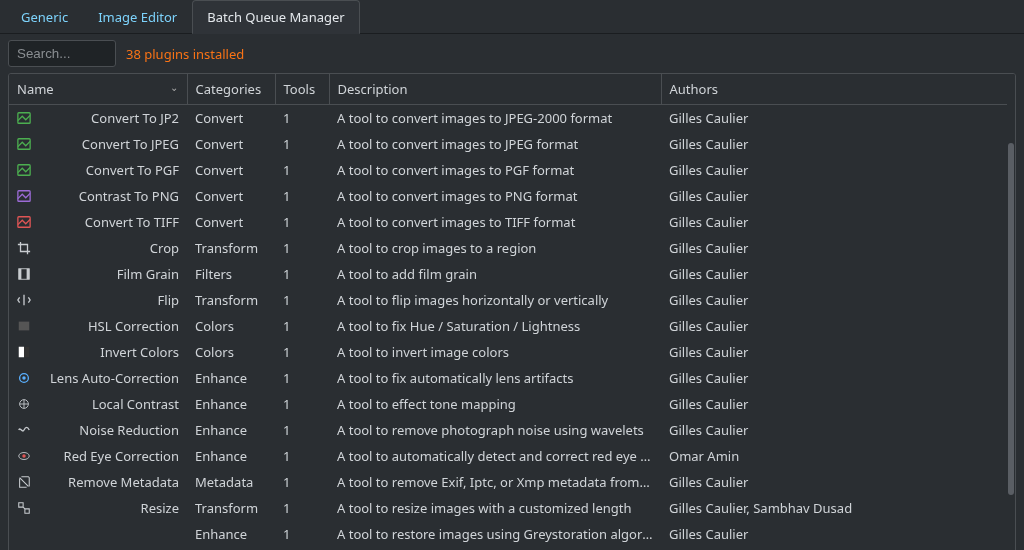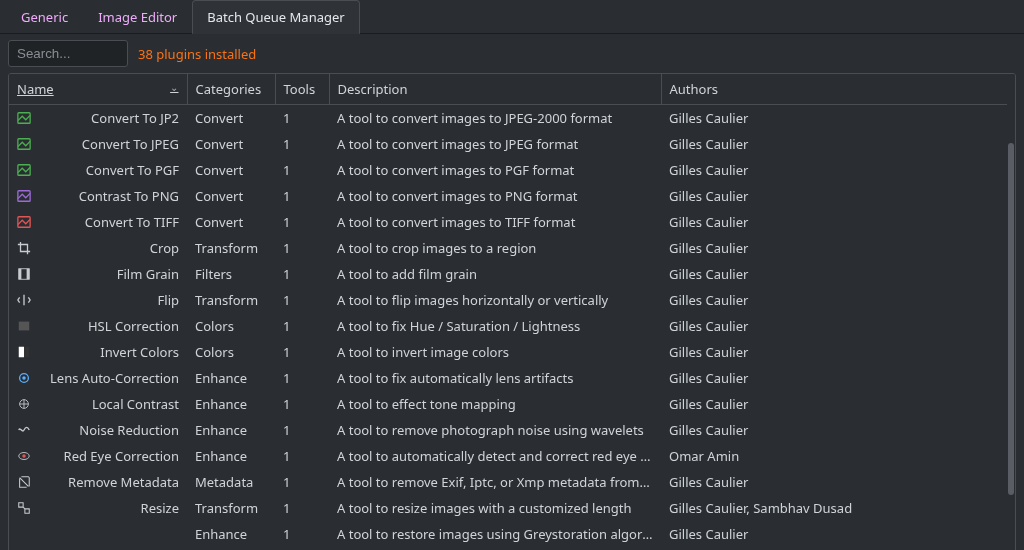--- a/index.html
+++ b/index.html
@@ -14,40 +14,40 @@
     }
     .tabs {
       display: flex;
       border-bottom: 1px solid #1a1d20;
       background: #2a2e32;
       padding-left: 6px;
     }
     .tab {
       padding: 7px 14px;
       cursor: pointer;
-      color: #f0abfc;
+      color: #7dd3fc;
       border: 1px solid transparent;
       border-bottom: none;
     }
     .tab.active {
       background: #2f3338;
       color: #e4e8ec;
       border: 1px solid #4a4e52;
       border-bottom: 1px solid #2f3338;
       margin-bottom: -1px;
       border-radius: 4px 4px 0 0;
     }
     .toolbar {
       display: flex;
       align-items: center;
       gap: 10px;
       padding: 6px 8px;
     }
     .search {
-      width: 120px;
+      width: 108px;
       background: #1f2326;
       border: 1px solid #4a4e52;
       color: #c8ccd0;
       padding: 5px 8px;
       border-radius: 3px;
       outline: none;
     }
     .search::placeholder { color: #8a8e92; }
     .count-label { color: #f97316; }
     .table-wrap {
@@ -74,21 +74,21 @@
       top: 0;
       text-align: left;
       font-weight: normal;
       color: #d0d4d8;
       background: #2a2e32;
       padding: 6px 8px;
       border-bottom: 1px solid #4a4e52;
       border-right: 1px solid #4a4e52;
     }
     thead th:last-child { border-right: none; }
-    .th-inner { display: flex; align-items: flex-start; justify-content: space-between; gap:4px;text-decoration:underline; }
+    .th-inner { display: flex; align-items: flex-start; justify-content: space-between; gap:4px; }
     tbody td {
       padding: 4px 8px;
       color: #d0d4d8;
       white-space: nowrap;
       overflow: hidden;
       text-overflow: ellipsis;
     }
     tbody tr { height: 22px; }
     .name-cell { display: flex; align-items: center; gap: 6px; justify-content: space-between; }
     .icon {

